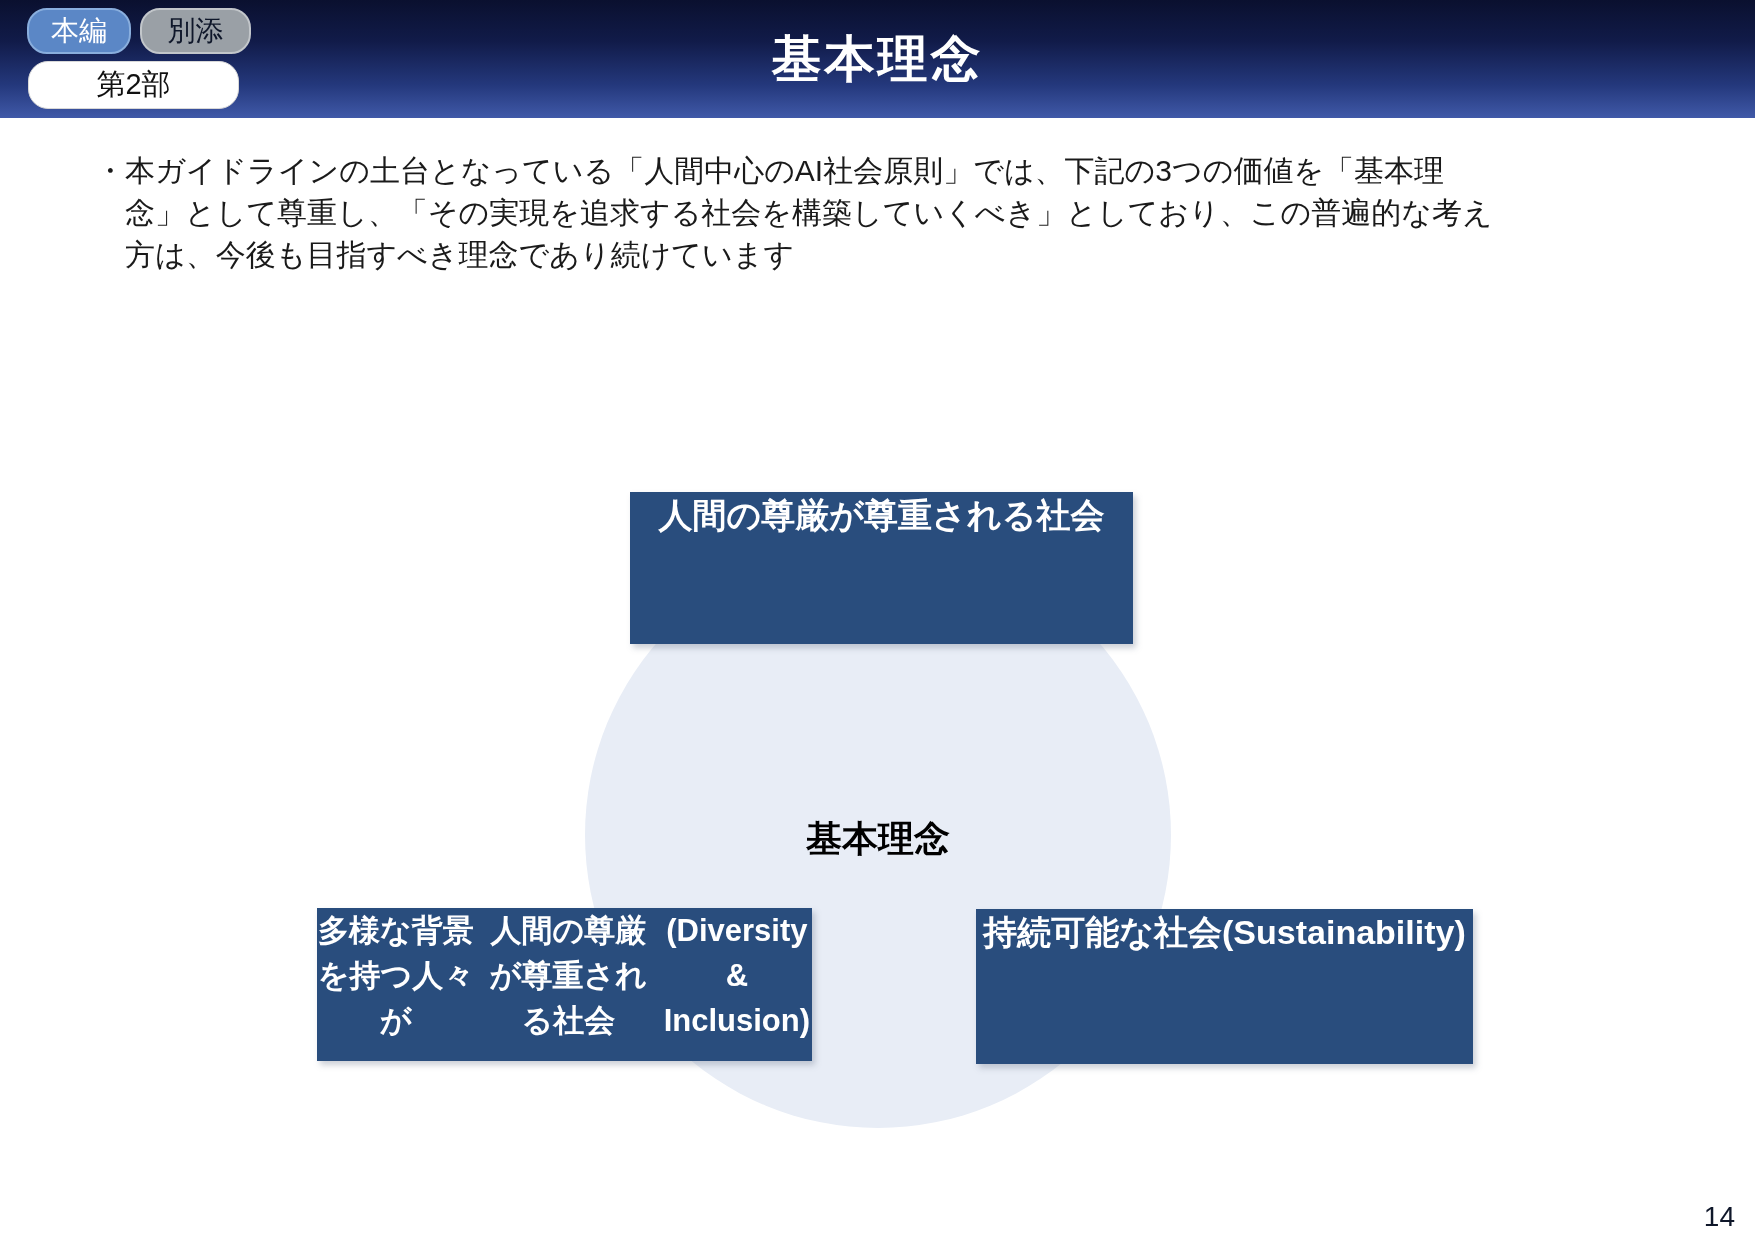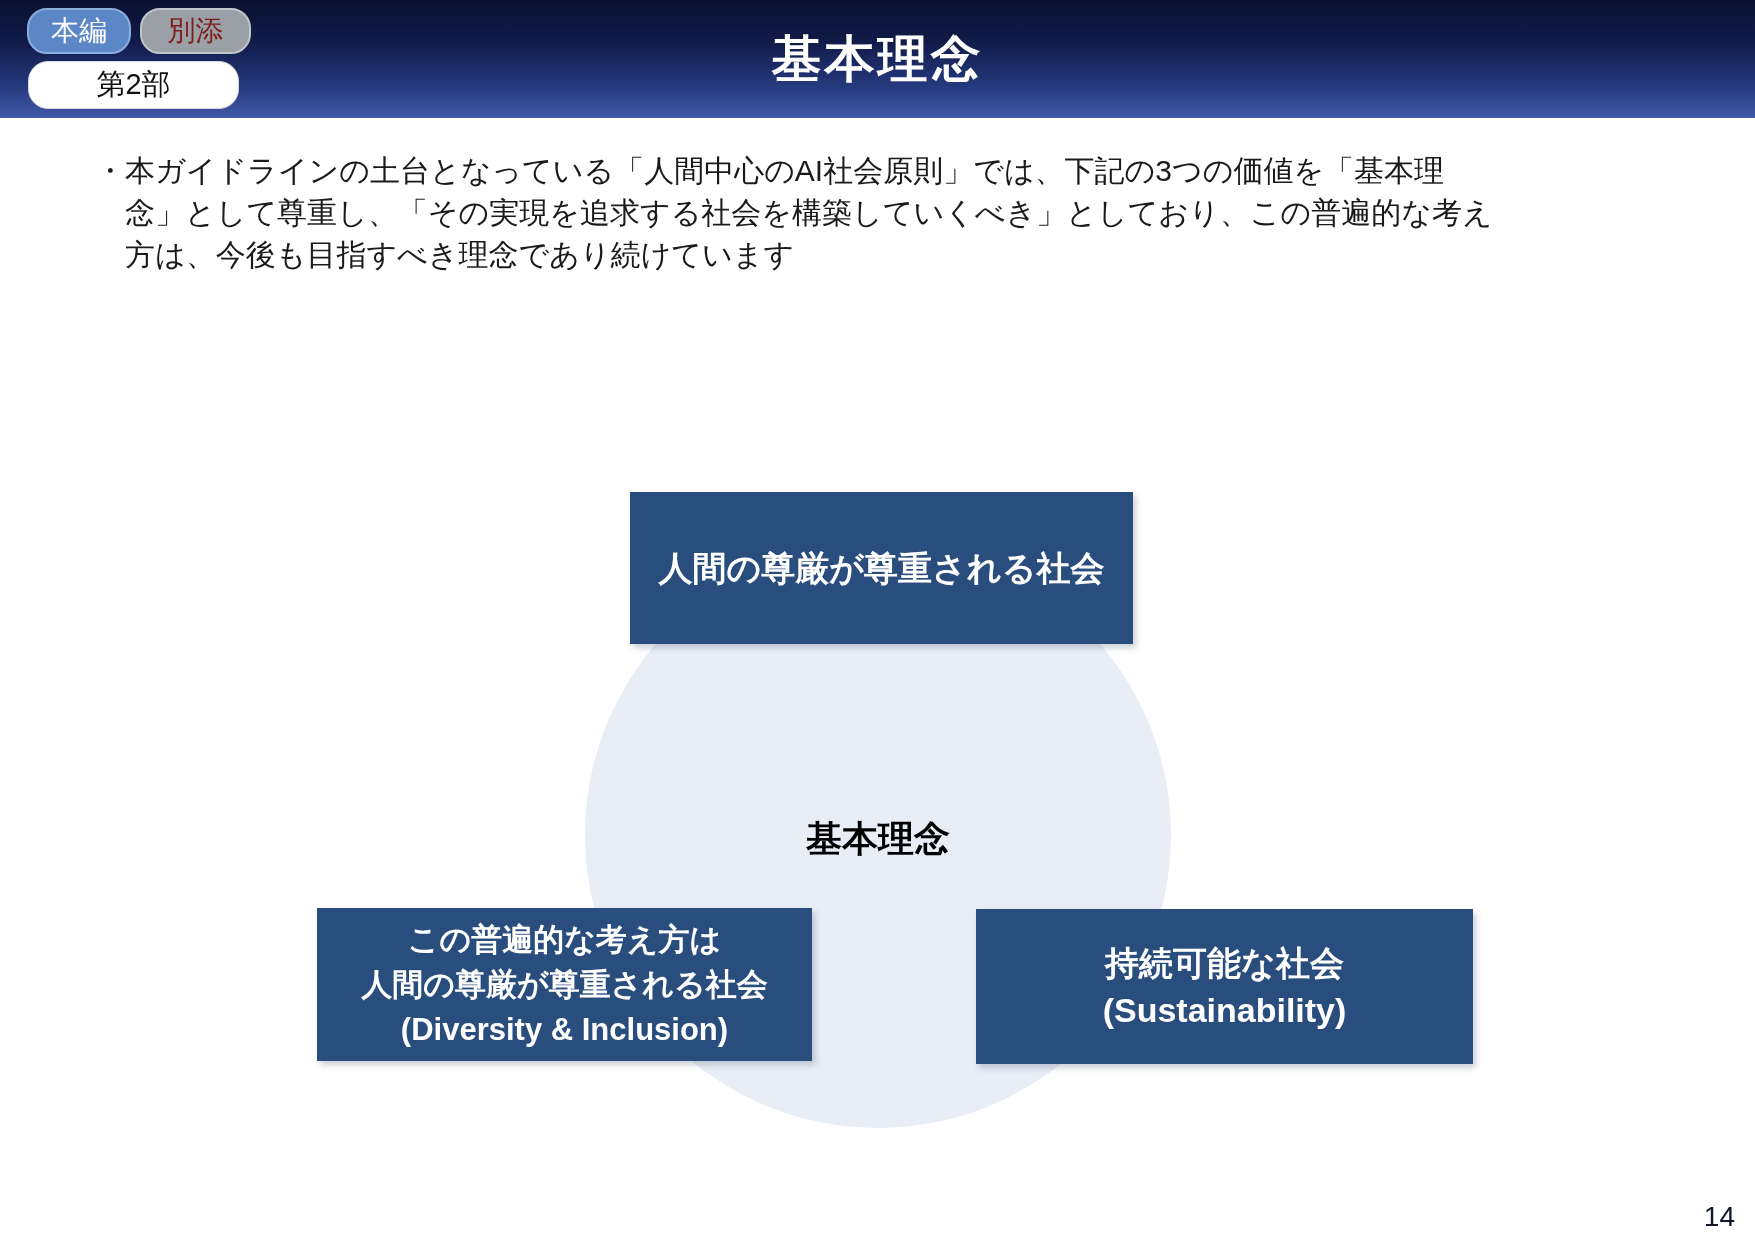--- a/index.html
+++ b/index.html
@@ -46,21 +46,21 @@
     left: 27px; top: 8px; width: 104px; height: 46px;
     background: #5b87c6;
     border: 2px solid #89aedd;
     color: #ffffff;
     font-size: 28px;
   }
   .btn-attachment {
     left: 140px; top: 8px; width: 111px; height: 46px;
     background: #9aa0a6;
     border: 2px solid #c2c6ca;
-    color: #7f1d1d;
+    color: #0f172a;
     font-size: 28px;
   }
   .btn-part {
     left: 28px; top: 61px; width: 211px; height: 48px;
     background: #ffffff;
     border: 1px solid #d8d8d8;
     color: #111111;
     font-size: 29px;
   }
 
@@ -99,21 +99,21 @@
     font-weight: bold;
     color: #000000;
   }
   .value-box {
     position: absolute;
     background: #294d7d;
     color: #ffffff;
     font-weight: bold;
     text-align: center;
     display: flex;
-    flex-direction: column;
+    flex-direction: row;
     justify-content: center;
     box-shadow: 3px 4px 6px rgba(110, 120, 140, 0.35);
   }
   .box-top {
     left: 630px; top: 492px;
     width: 503px; height: 152px;
     font-size: 34px;
     line-height: 46px;
   }
   .box-left {
@@ -156,21 +156,21 @@
 
   <div class="venn-circle"></div>
 
   <div class="center-label">基本理念</div>
 
   <div class="value-box box-top">
     <div>人間の尊厳が尊重される社会</div>
   </div>
 
   <div class="value-box box-left">
-    <div>この普遍的な考え方は</div>
+    <div>多様な背景を持つ人々が</div>
     <div>人間の尊厳が尊重される社会</div>
     <div>(Diversity &amp; Inclusion)</div>
   </div>
 
   <div class="value-box box-right">
     <div>持続可能な社会</div>
     <div>(Sustainability)</div>
   </div>
 
   <div class="page-number">14</div>

